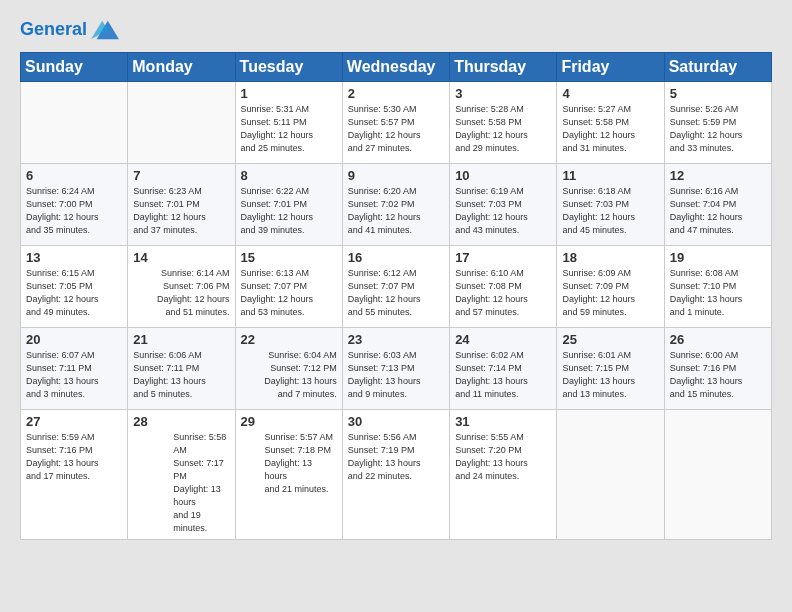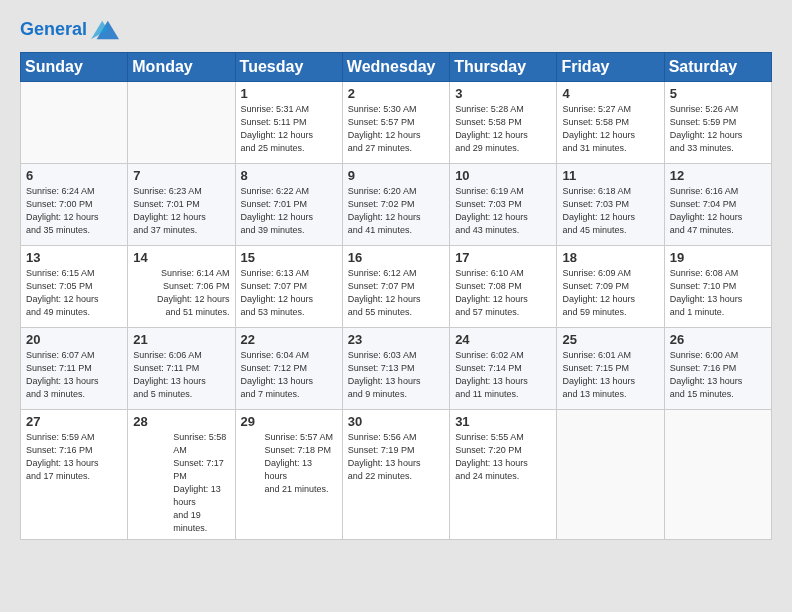--- a/index.html
+++ b/index.html
@@ -285,21 +285,21 @@
           </td>
           <td>
             <span class="day-number">21</span>
             <div class="cell-detail" style="white-space: pre-line;">Sunrise: 6:06 AM
 Sunset: 7:11 PM
 Daylight: 13 hours
 and 5 minutes.</div>
           </td>
           <td>
             <span class="day-number">22</span>
-            <div class="cell-detail" style="white-space: pre-line;">Sunrise: 6:04 AM
+            <div class="cell-detail" style="white-space: pre-line; text-align: right;">Sunrise: 6:04 AM
 Sunset: 7:12 PM
 Daylight: 13 hours
 and 7 minutes.</div>
           </td>
           <td>
             <span class="day-number">23</span>
             <div class="cell-detail" style="white-space: pre-line;">Sunrise: 6:03 AM
 Sunset: 7:13 PM
 Daylight: 13 hours
 and 9 minutes.</div>

